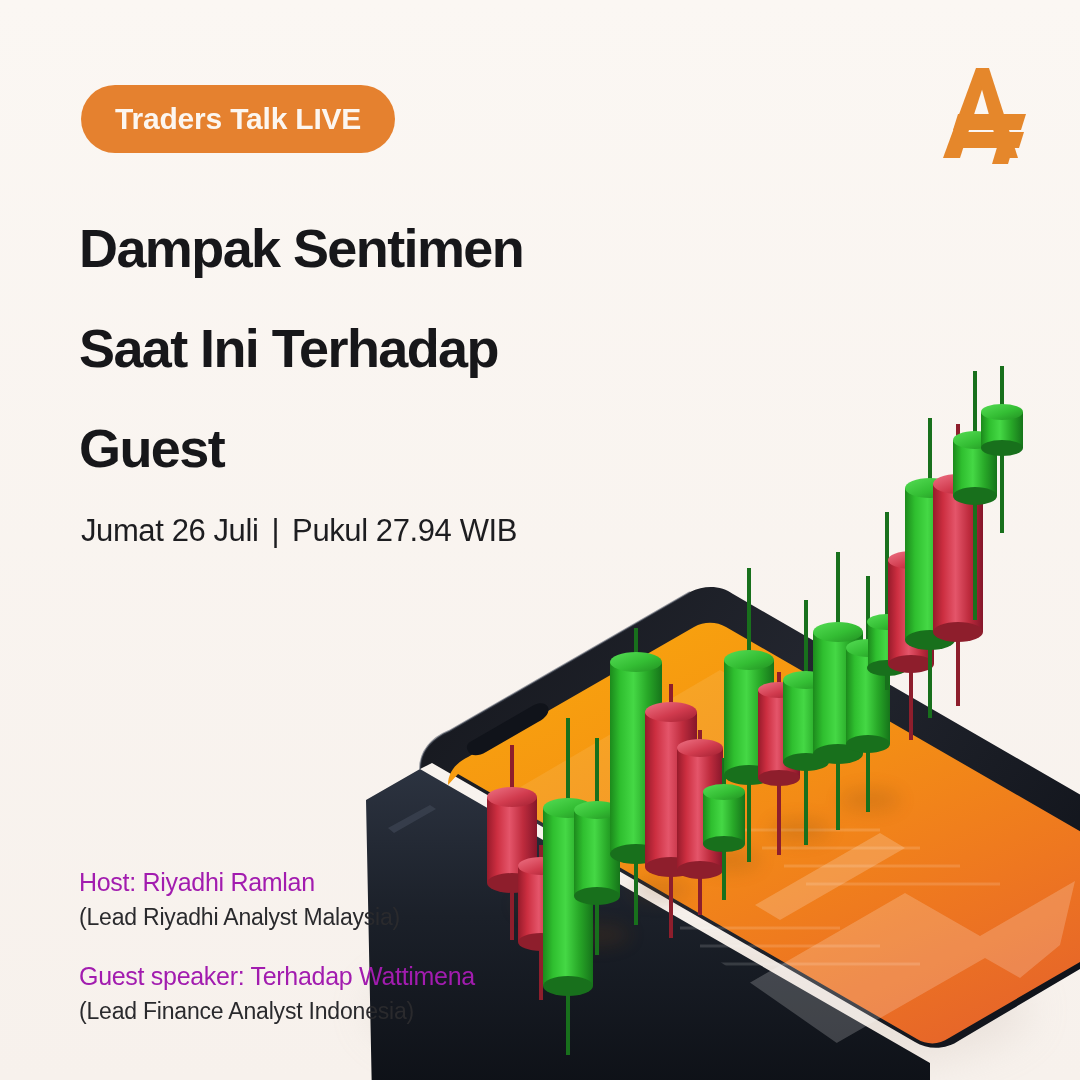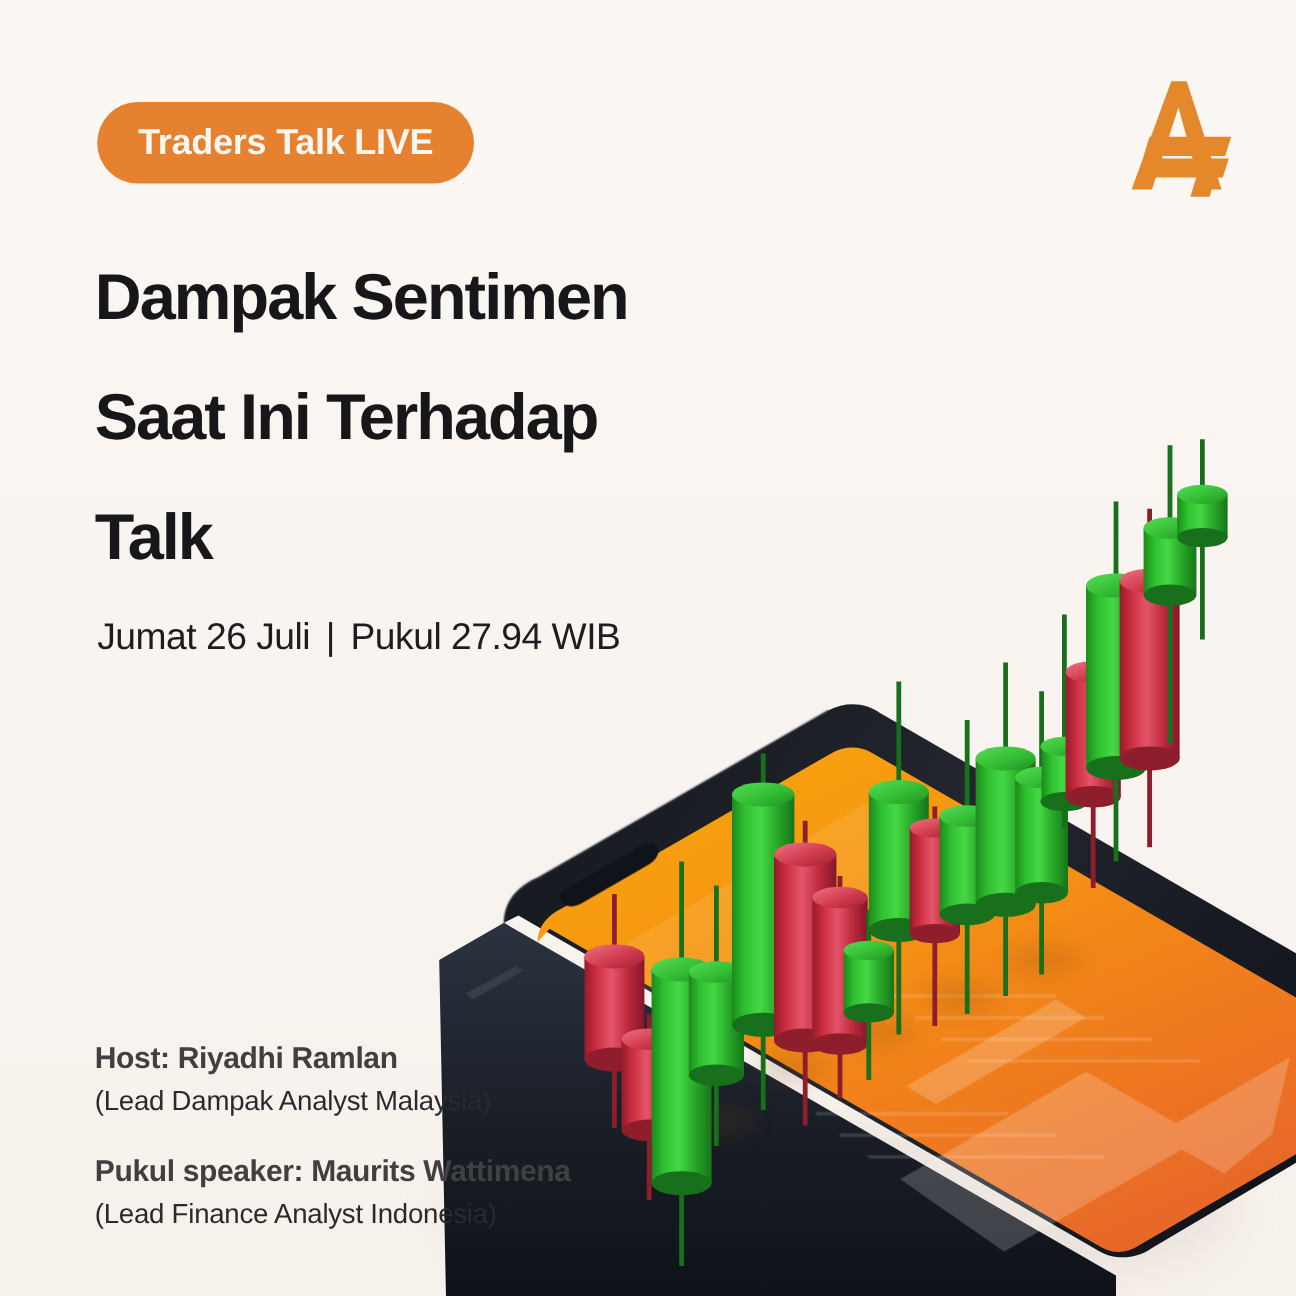--- a/index.html
+++ b/index.html
@@ -55,21 +55,21 @@
     letter-spacing:-0.4px;
     white-space:nowrap;
     display:flex; align-items:baseline; gap:13px;
   }
   .datetime .sep { font-weight:300; color:#1D1D20; }
 
   .credits { position:absolute; left:79px; top:866px; }
   .credit-block { margin-bottom:26px; }
   .credit-block:last-child { margin-bottom:0; }
   .credit-name {
-    color:#404040; font-size:25px; font-weight:bold;
+    color:#a21caf; font-size:25px; font-weight:normal;
     letter-spacing:-0.3px; white-space:nowrap;
     line-height:33px;
   }
   .credit-role {
     color:#2A2A2D; font-size:23px; font-weight:normal;
     letter-spacing:-0.2px; white-space:nowrap;
     line-height:33px; margin-top:2px;
   }
 
   
@@ -359,36 +359,36 @@
 
   <div id="content">
 
     <div class="badge">
       <span>Traders Talk LIVE</span>
     </div>
 
     <h1 class="headline">
       <span class="ln">Dampak Sentimen</span>
       <span class="ln">Saat Ini Terhadap</span>
-      <span class="ln">Talk</span>
+      <span class="ln">Guest</span>
     </h1>
 
     <div class="datetime">
       <span>Jumat 26 Juli</span>
       <span class="sep">|</span>
       <span>Pukul 27.94 WIB</span>
     </div>
 
     <div class="credits">
       <div class="credit-block">
         <div class="credit-name">Host: Riyadhi Ramlan</div>
-        <div class="credit-role">(Lead Dampak Analyst Malaysia)</div>
+        <div class="credit-role">(Lead Riyadhi Analyst Malaysia)</div>
       </div>
       <div class="credit-block">
-        <div class="credit-name">Pukul speaker: Maurits Wattimena</div>
+        <div class="credit-name">Guest speaker: Terhadap Wattimena</div>
         <div class="credit-role">(Lead Finance Analyst Indonesia)</div>
       </div>
     </div>
 
     <div class="logo">
       <svg viewBox="0 0 100 110" width="100" height="110" xmlns="http://www.w3.org/2000/svg">
         <g fill="#E5872B">
 
           <path d="M 42 10 L 55 10 L 26 100 L 9 100 Z"></path>
 

